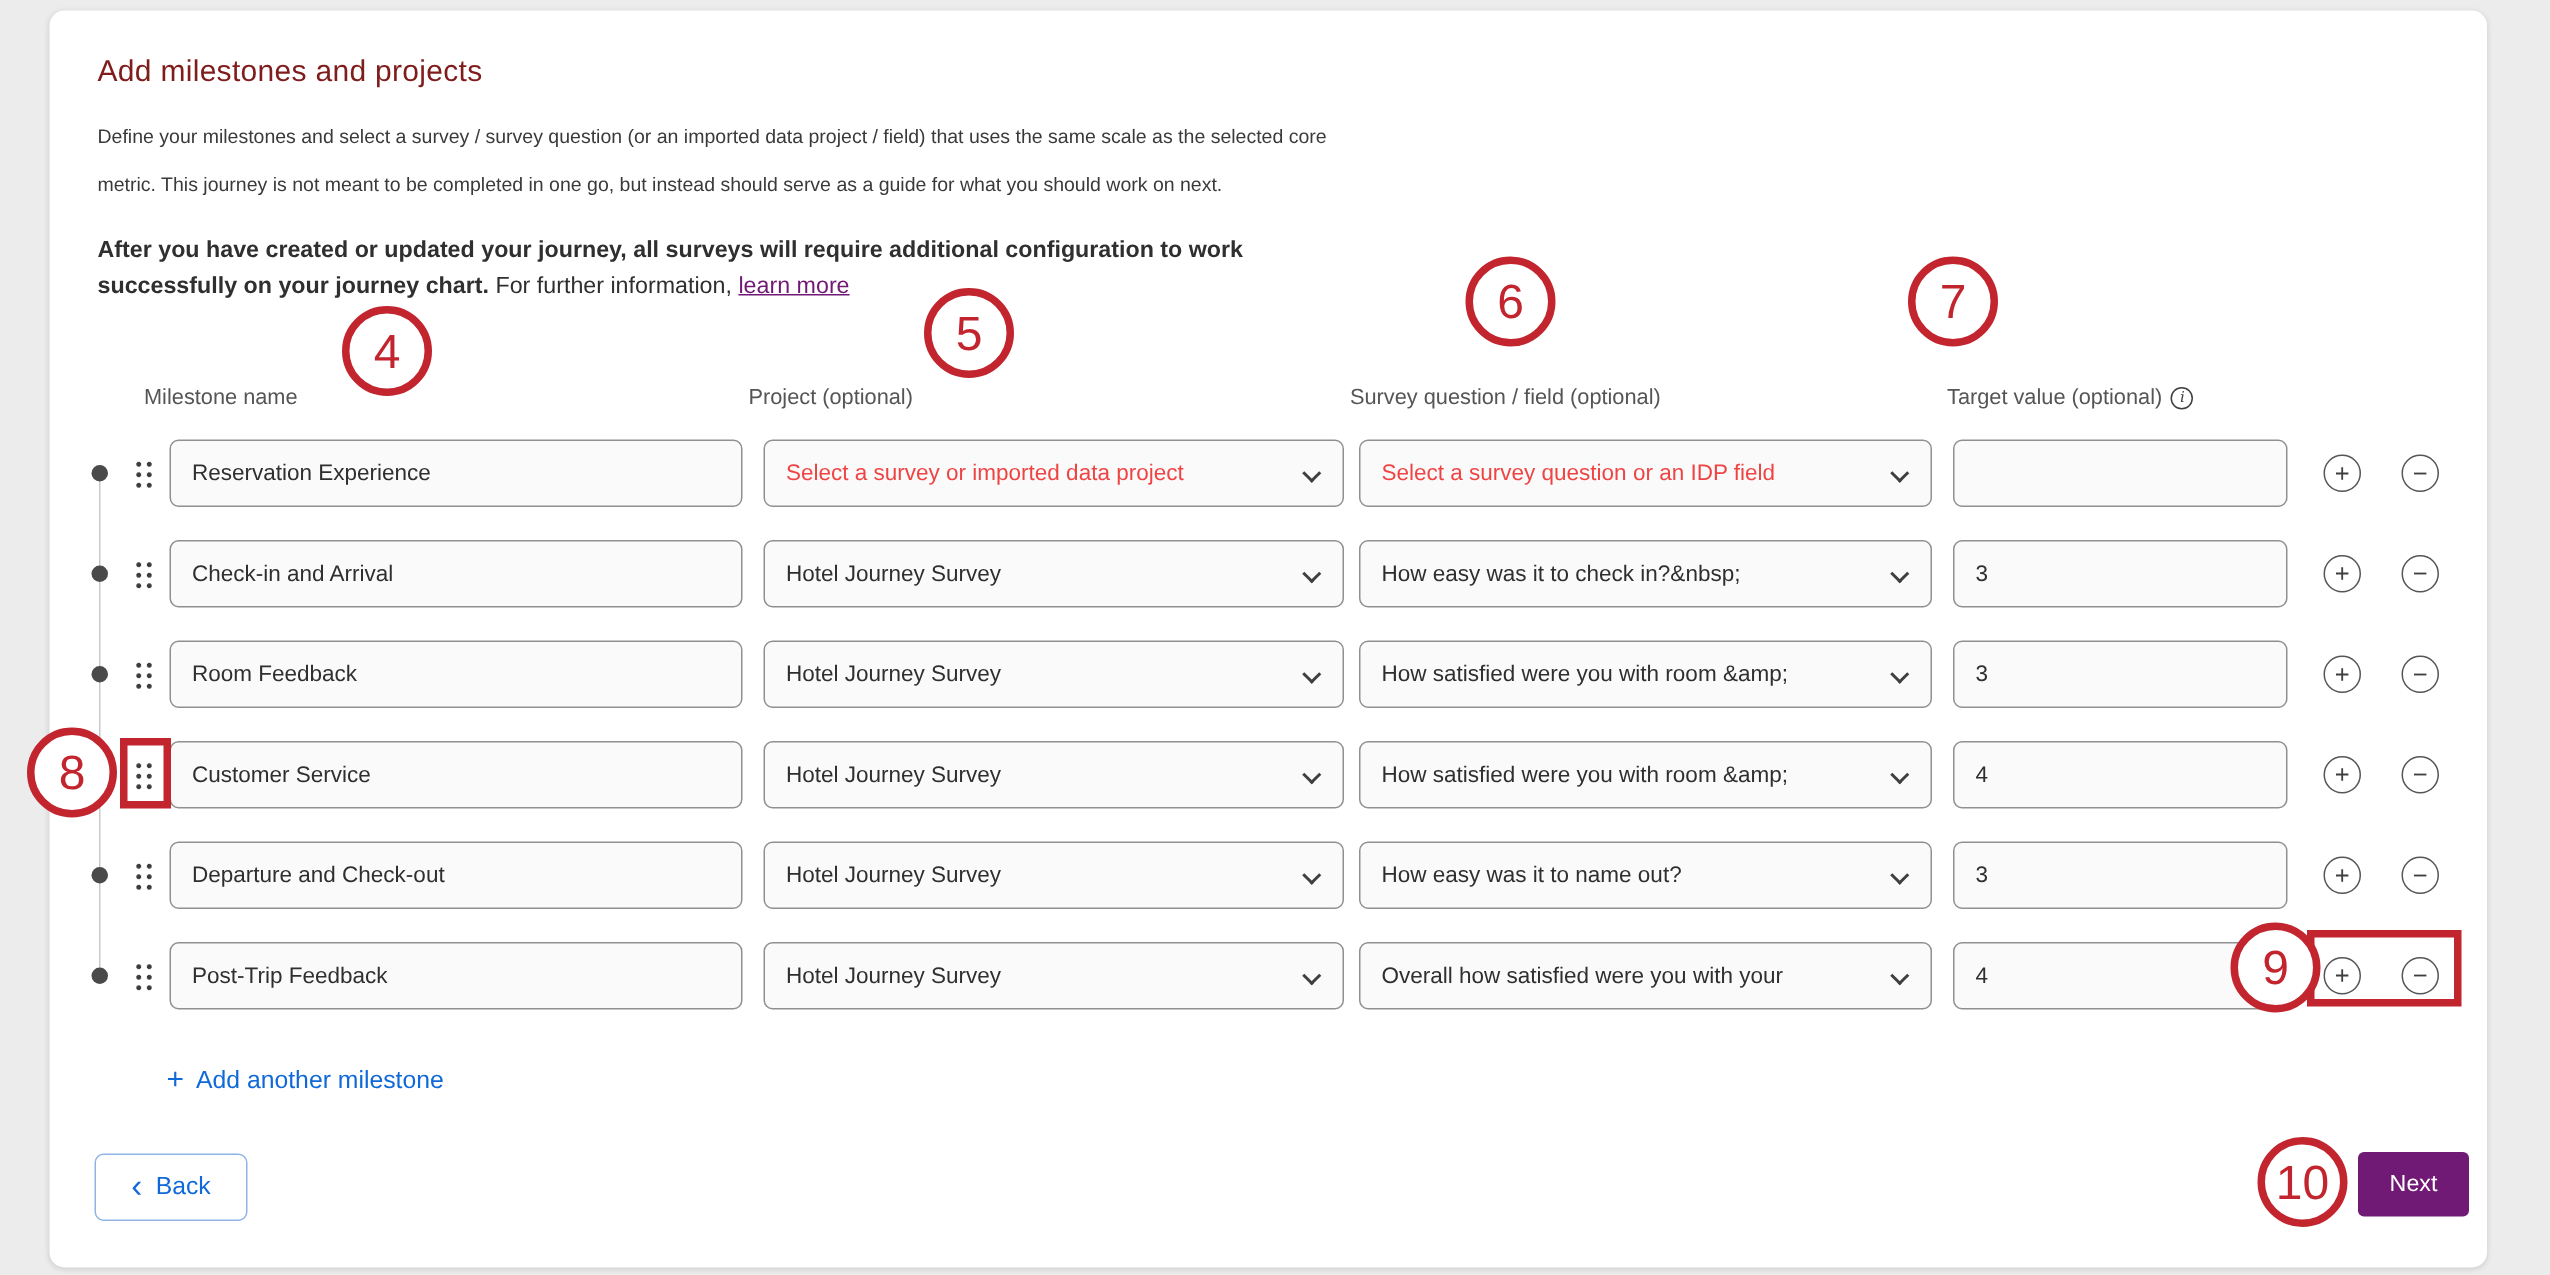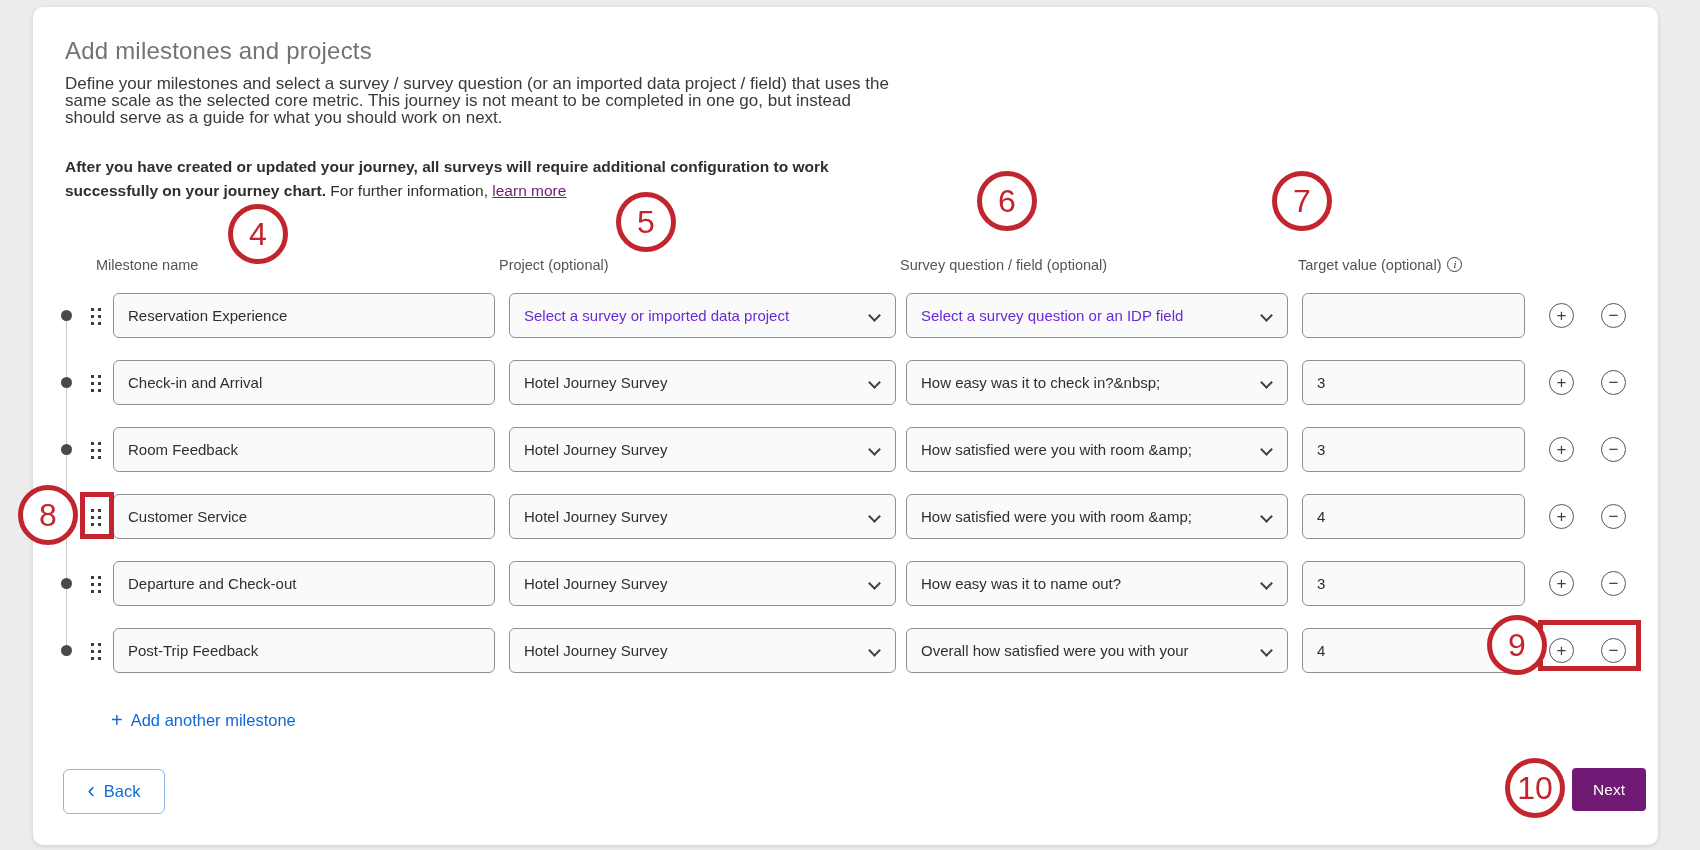--- a/index.html
+++ b/index.html
@@ -10,38 +10,38 @@
     color:#2f2f2f;
     position:relative;
   }
   .card {
     position:absolute; left:33px; top:7px; width:1625px; height:838px;
     background:#ffffff; border-radius:10px;
     box-shadow:0 1px 4px rgba(0,0,0,0.14);
   }
   .page-title {
     position:absolute; left:32px; top:30px;
-    font-size:24px; color:#737373; letter-spacing:.2px;
+    font-size:20px; color:#7f1d1d; letter-spacing:.2px;
   }
   .desc {
     position:absolute; left:32px; top:68px; width:830px;
-    font-size:17px; line-height:17px; color:#3a3a3a;
+    font-size:13px; line-height:32px; color:#3a3a3a;
   }
   .note {
     position:absolute; left:32px; top:148px; width:840px;
     font-size:15.5px; line-height:23.5px; color:#2f2f2f;
   }
   .note b { font-weight:700; }
   .learn-more { color:#701a75; text-decoration:underline; cursor:pointer; }
   .col-labels { position:absolute; left:0; top:250px; width:100%; height:20px; font-size:14.5px; color:#555; }
   .col-labels span.lbl { position:absolute; top:0; white-space:nowrap; }
   .lbl-milestone { left:63px; }
   .lbl-project { left:466px; }
   .lbl-survey { left:867px; }
-  .lbl-target { left:1265px; display:flex; gap:6px; }
+  .lbl-target { left:1265px; display:flex; align-items:center; gap:6px; }
   .info-icon {
     width:15px; height:15px; border:1px solid #3f3f3f; border-radius:50%;
     display:inline-flex; align-items:center; justify-content:center;
     font-family:"DejaVu Serif", serif; font-size:10px; color:#3f3f3f; font-style:italic;
   }
   .rows { position:absolute; left:0; top:286px; width:100%; padding-left:22px; }
   .connector {
     position:absolute; left:32.5px; top:308px; width:1px; height:334px; background:#c9c9c9;
   }
   .mrow { display:flex; align-items:center; height:45px; margin-bottom:22px; position:relative; }
@@ -55,21 +55,21 @@
   }
   .field {
     height:45px; background:#fafafa; border:1px solid #909090; border-radius:6px;
     display:flex; align-items:center; padding:0 14px;
     font-size:15px; color:#2f2f2f; white-space:nowrap; overflow:hidden;
   }
   .f-name   { width:382px; margin-right:14px; }
   .f-proj   { width:387px; margin-right:10px; position:relative; padding-right:38px; cursor:pointer; }
   .f-survey { width:382px; margin-right:14px; position:relative; padding-right:20px; cursor:pointer; }
   .f-target { width:223px; margin-right:24px; }
-  .ph { color:#6d28d9; }
+  .ph { color:#ef4444; }
   .chevron {
     position:absolute; right:16px; top:17px;
     width:9px; height:9px;
     border-left:2px solid #3f3f3f; border-bottom:2px solid #3f3f3f;
     transform:rotate(-45deg);
   }
   .round-btn {
     width:25px; height:25px; border-radius:50%;
     border:1.5px solid #565656; background:#fff; color:#3f3f3f;
     display:flex; align-items:center; justify-content:center;

